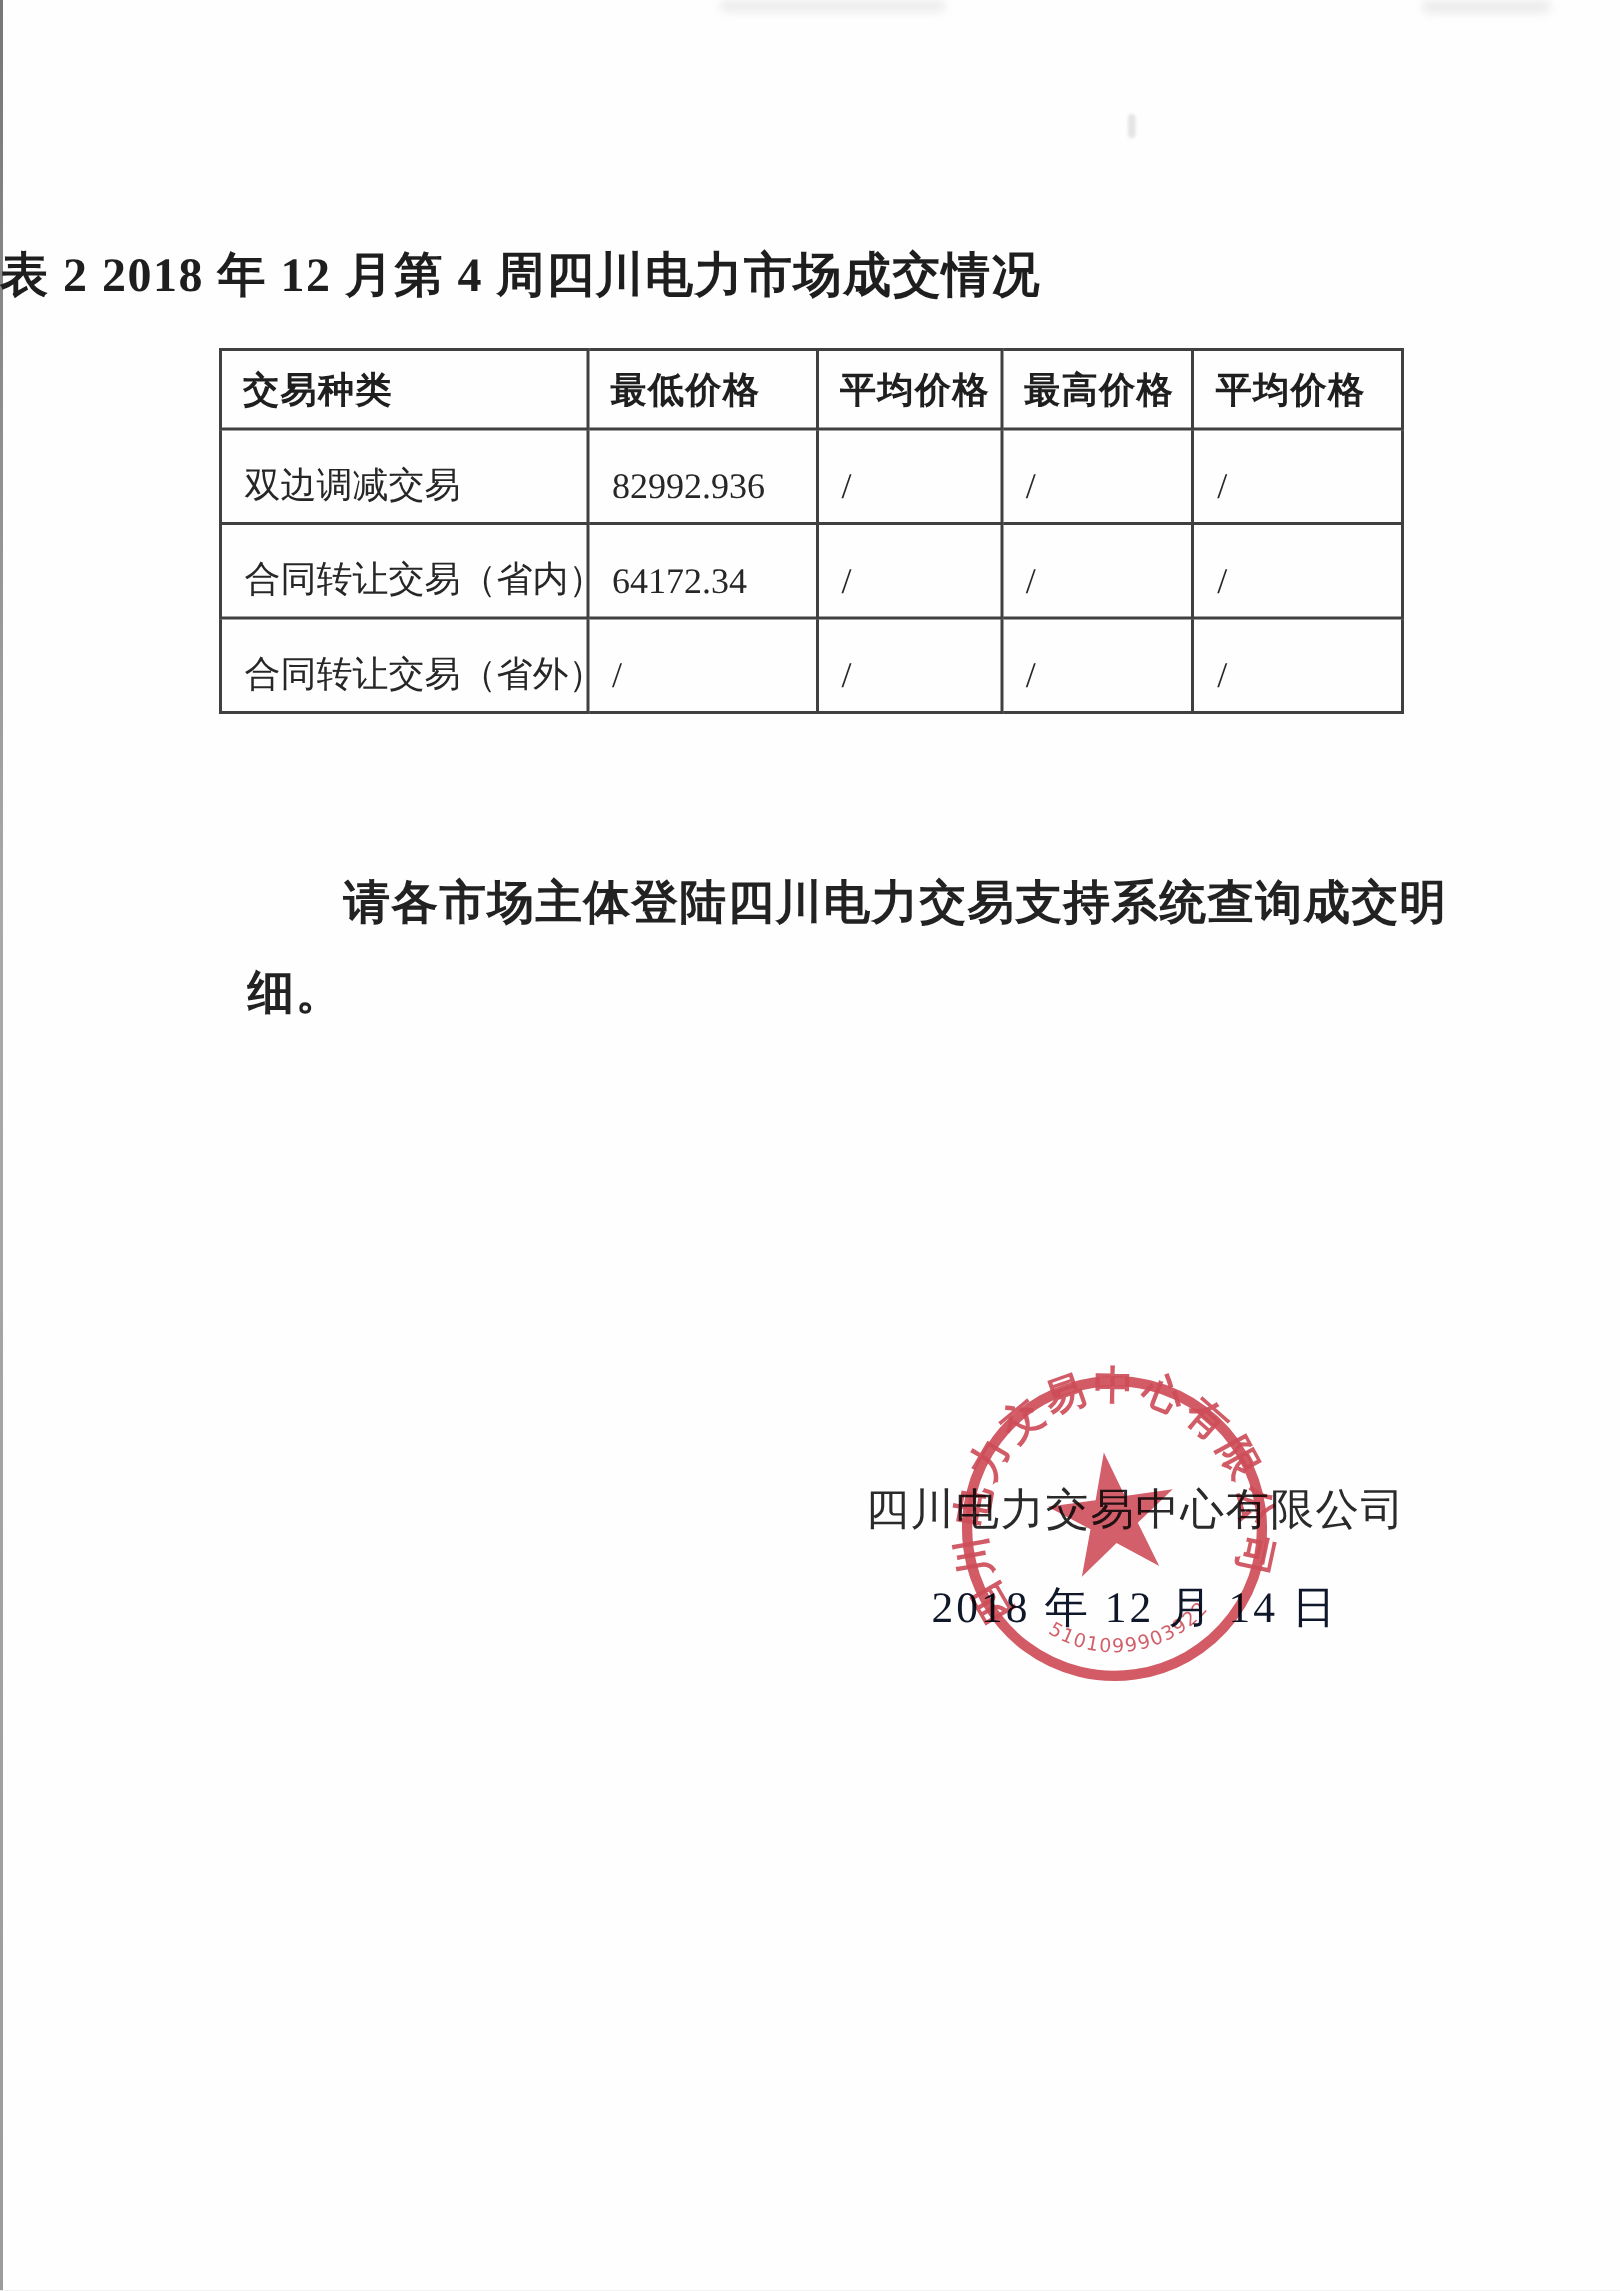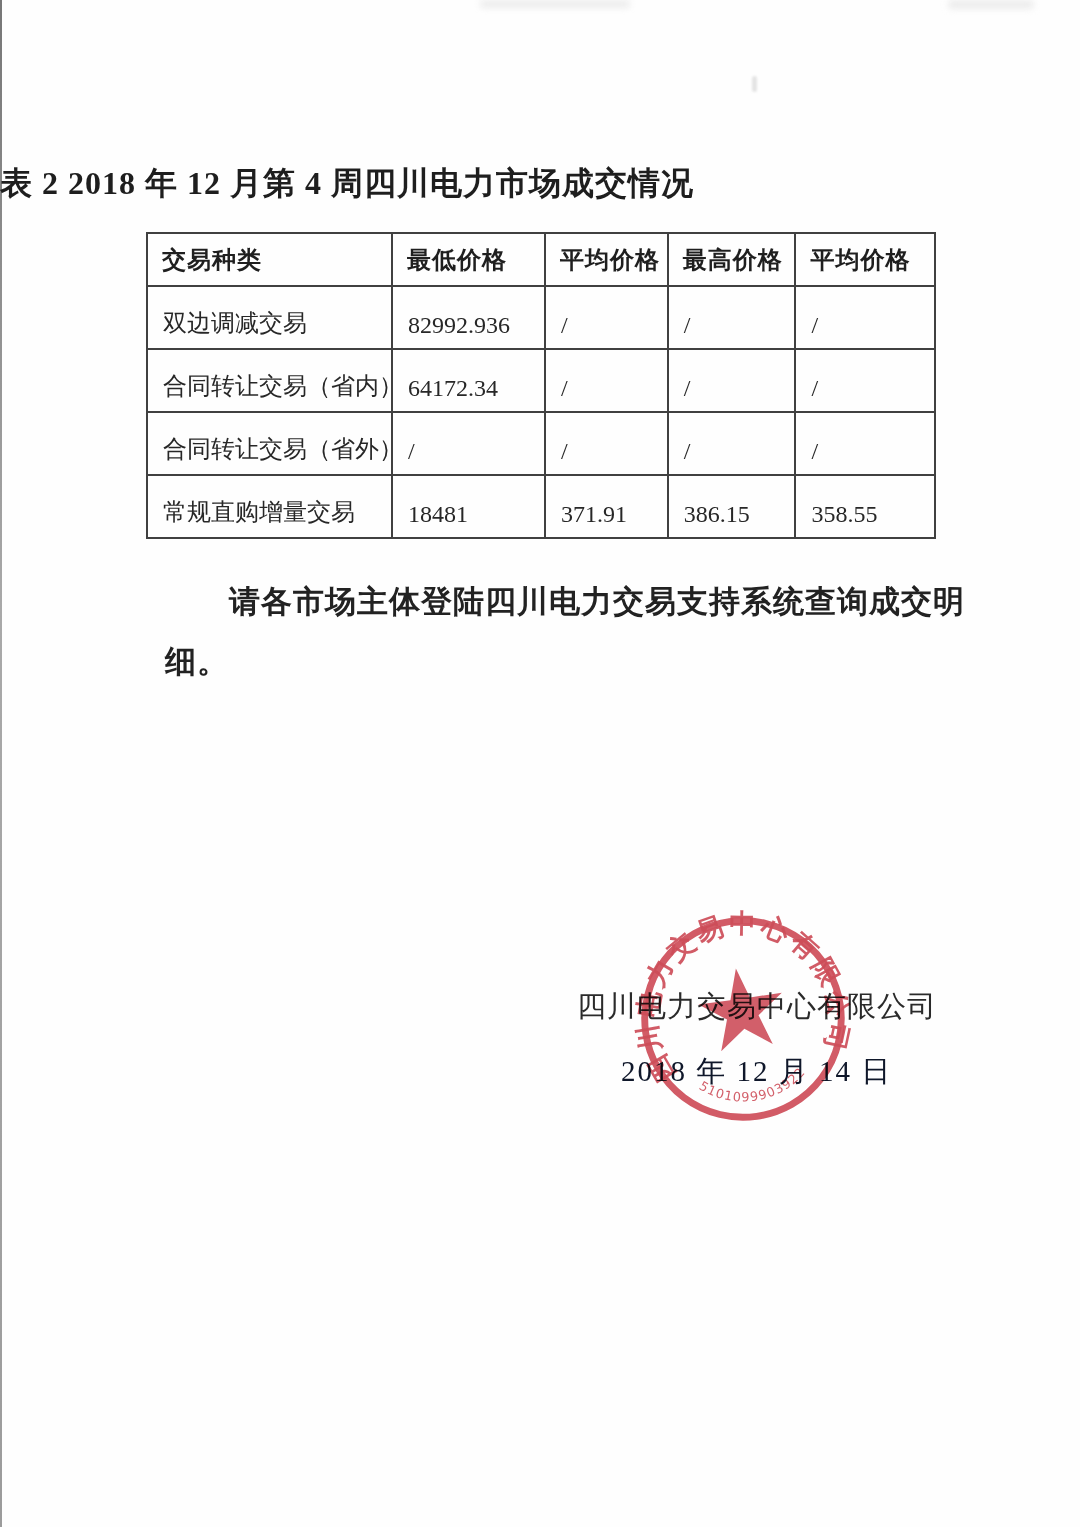--- a/index.html
+++ b/index.html
@@ -132,27 +132,20 @@
         <td>/</td>
         <td>/</td>
       </tr>
       <tr>
         <td>合同转让交易（省外）</td>
         <td>/</td>
         <td>/</td>
         <td>/</td>
         <td>/</td>
       </tr>
-      <tr>
-        <td>常规直购增量交易</td>
-        <td>18481</td>
-        <td>371.91</td>
-        <td>386.15</td>
-        <td>358.55</td>
-      </tr>
     </tbody>
   </table>
 
   <div class="body-para">
     <div class="line1">请各市场主体登陆四川电力交易支持系统查询成交明</div>
     <div class="line2">细。</div>
   </div>
 
   <div class="sig-company">四川电力交易中心有限公司</div>
   <div class="sig-date">2018 年 12 月 14 日</div>

